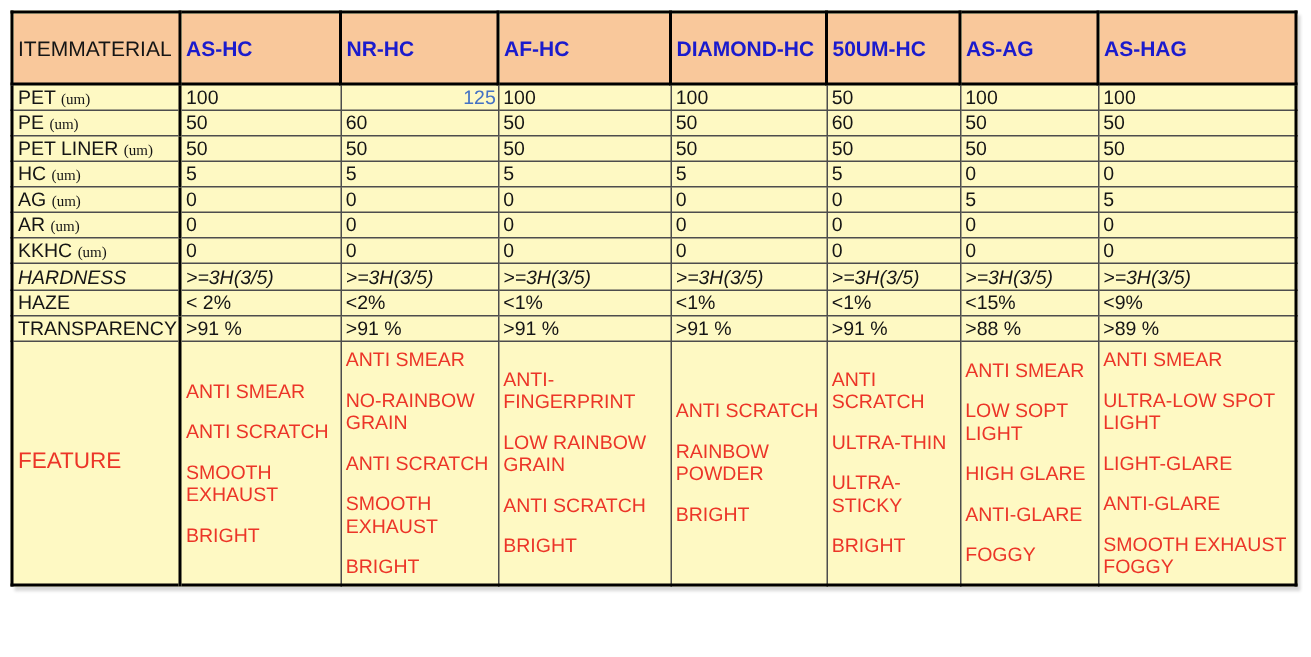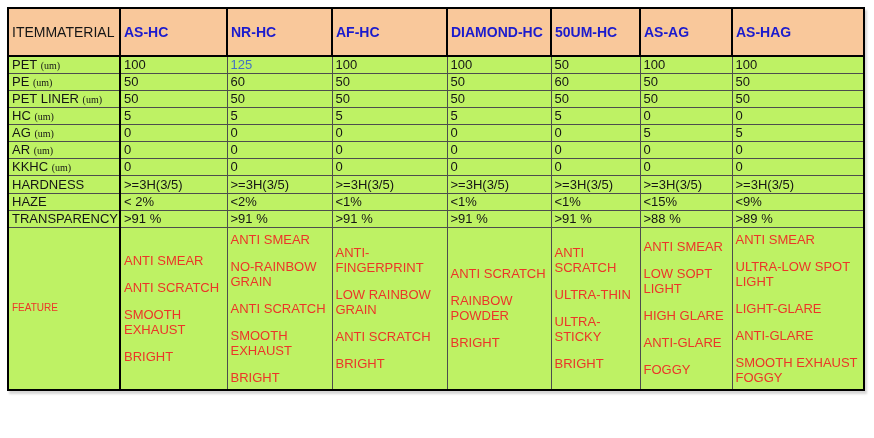--- a/index.html
+++ b/index.html
@@ -10,21 +10,21 @@
   html,body{margin:0;padding:0;}
   body{
     width:874px;height:438px;background:#ffffff;overflow:hidden;
     font-family:"Liberation Sans", sans-serif;color:var(--body-text);
   }
   .page{padding:7px 0 0 7px;}
   table.spec-table{
     border-collapse:collapse;table-layout:fixed;
     border:2px solid var(--outer-border);
     box-shadow:2px 3px 2px rgba(0,0,0,0.16);
-    background:#bef264;
+    background:#fef9c3;
   }
   th,td{box-sizing:border-box;overflow:hidden;}
   
   thead th{
     border:2px solid var(--outer-border);
     background:var(--header-bg);
     color:var(--header-text);
     font-size:14px;font-weight:bold;text-align:left;
     padding:0 2px 0 3px;height:48px;vertical-align:middle;
   }
@@ -32,23 +32,23 @@
   
   tbody th,tbody td{
     border:1px solid var(--grid-border);
     font-size:13px;font-weight:normal;line-height:15px;
     text-align:left;vertical-align:bottom;
     padding:0 1px 1px 3px;
   }
   tbody th{white-space:nowrap;border-right:2px solid var(--outer-border);}
   .unit{font-family:"Liberation Serif", serif;font-size:10px;line-height:11px;}
   .unit.below{display:block;}
-  td.hl{color:var(--highlight-value);}
+  td.hl{color:var(--highlight-value);text-align:right;}
   
-  tr.feature-row th{color:var(--feature-text);vertical-align:middle;font-size:10px;}
+  tr.feature-row th{color:var(--feature-text);vertical-align:middle;font-size:15px;}
   tr.feature-row td{vertical-align:middle;padding:2px 1px 2px 3px;}
   .feature-list{
     display:flex;flex-direction:column;justify-content:center;
     gap:12px;color:var(--feature-text);min-height:150px;
   }
   .feature-list p{margin:0;line-height:15px;font-size:13px;}
 </style>
 </head>
 <body>
 
@@ -140,21 +140,21 @@
         <tr style="height: 16px;">
           <th><span>KKHC</span> <span class="unit">(um)</span></th>
           <td>0</td>
           <td>0</td>
           <td>0</td>
           <td>0</td>
           <td>0</td>
           <td>0</td>
           <td>0</td>
         </tr>
-        <tr style="height: 18px;">
+        <tr style="height: 18px; font-style: italic;">
           <th><span>HARDNESS</span></th>
           <td>&gt;=3H(3/5)</td>
           <td>&gt;=3H(3/5)</td>
           <td>&gt;=3H(3/5)</td>
           <td>&gt;=3H(3/5)</td>
           <td>&gt;=3H(3/5)</td>
           <td>&gt;=3H(3/5)</td>
           <td>&gt;=3H(3/5)</td>
         </tr>
         <tr style="height: 16px;">

